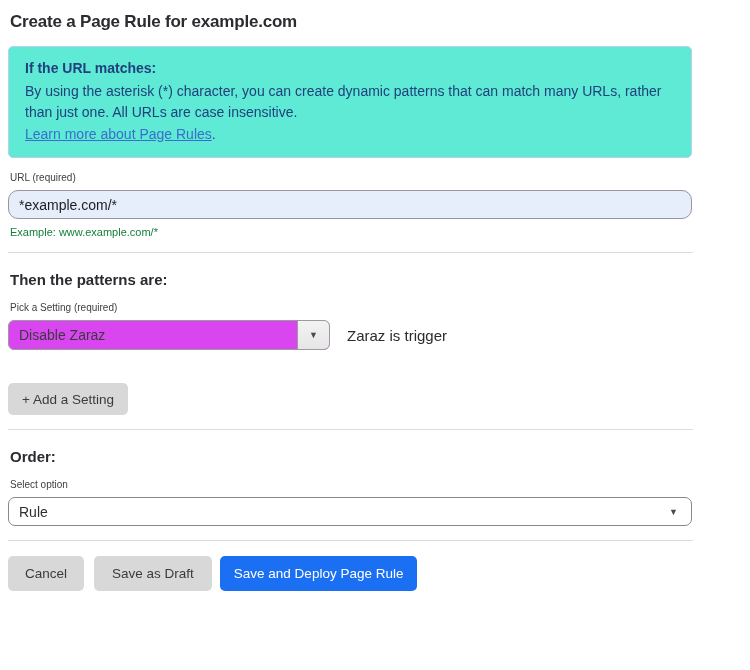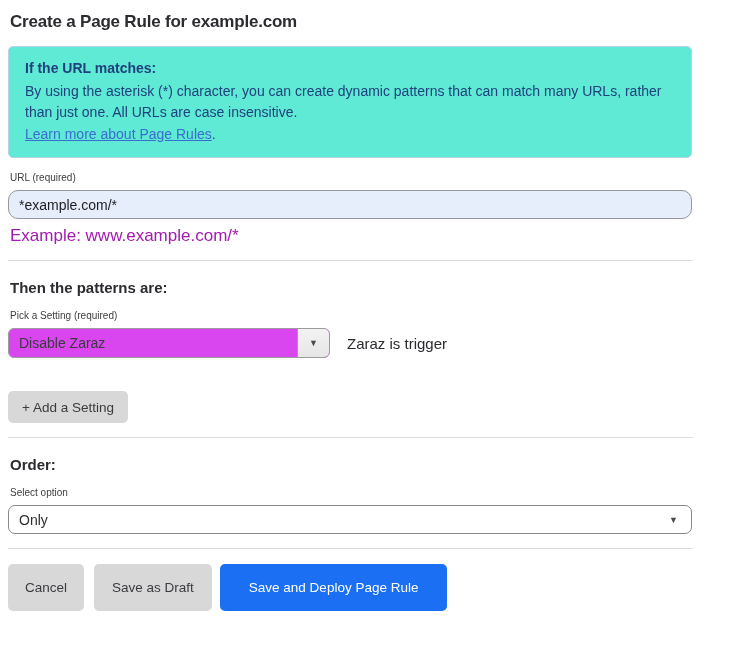--- a/index.html
+++ b/index.html
@@ -60,22 +60,22 @@
     background: #e6eefb;
     border: 1px solid #97979b;
     border-radius: 10px;
     padding: 0 10px;
     font-family: "Liberation Sans", sans-serif;
     font-size: 14px;
     color: #1d1d20;
     outline: none;
   }
   .help-text {
-    font-size: 17px;
-    color: #a21caf;
+    font-size: 11px;
+    color: #15803d;
     margin: 7px 2px 0 2px;
   }
   .divider {
     border: none;
     border-top: 1px solid #dcdcdf;
     width: 685px;
     margin: 14px 0 0 0;
   }
   .section-heading {
     font-size: 15px;
@@ -172,29 +172,29 @@
     line-height: 22px;
     max-width: 684px;
     margin: 6px 2px 0 2px;
   }
   .actions {
     display: flex;
     align-items: center;
     margin-top: 15px;
   }
   .action-btn {
-    height: 47px;
+    height: 35px;
     font-size: 13.5px;
   }
   .cancel-btn { padding: 0 17px; }
   .save-draft-btn { padding: 0 18px; margin-left: 10px; }
   .save-deploy-btn {
     background: #1a6ff2;
     color: #ffffff;
-    padding: 0 29px;
+    padding: 0 14px;
     margin-left: 8px;
   }
 </style>
 </head>
 <body>
 
 <div class="page">
   <div class="container">
 
     <h1 class="page-title">Create a Page Rule for example.com</h1>
@@ -225,21 +225,21 @@
     </div>
 
     <button class="btn btn-gray add-setting-btn">+ Add a Setting</button>
 
     <hr class="divider">
 
     <div class="section-heading">Order:</div>
 
     <div class="field-label">Select option</div>
     <div class="order-select">
-      <div class="order-value">Only</div>
+      <div class="order-value">Rule</div>
       <div class="order-caret">▼</div>
     </div>
 
     <hr class="divider">
 
     <div class="actions">
       <button class="btn btn-gray action-btn cancel-btn">Cancel</button>
       <button class="btn btn-gray action-btn save-draft-btn">Save as Draft</button>
       <button class="btn action-btn save-deploy-btn">Save and Deploy Page Rule</button>
     </div>

